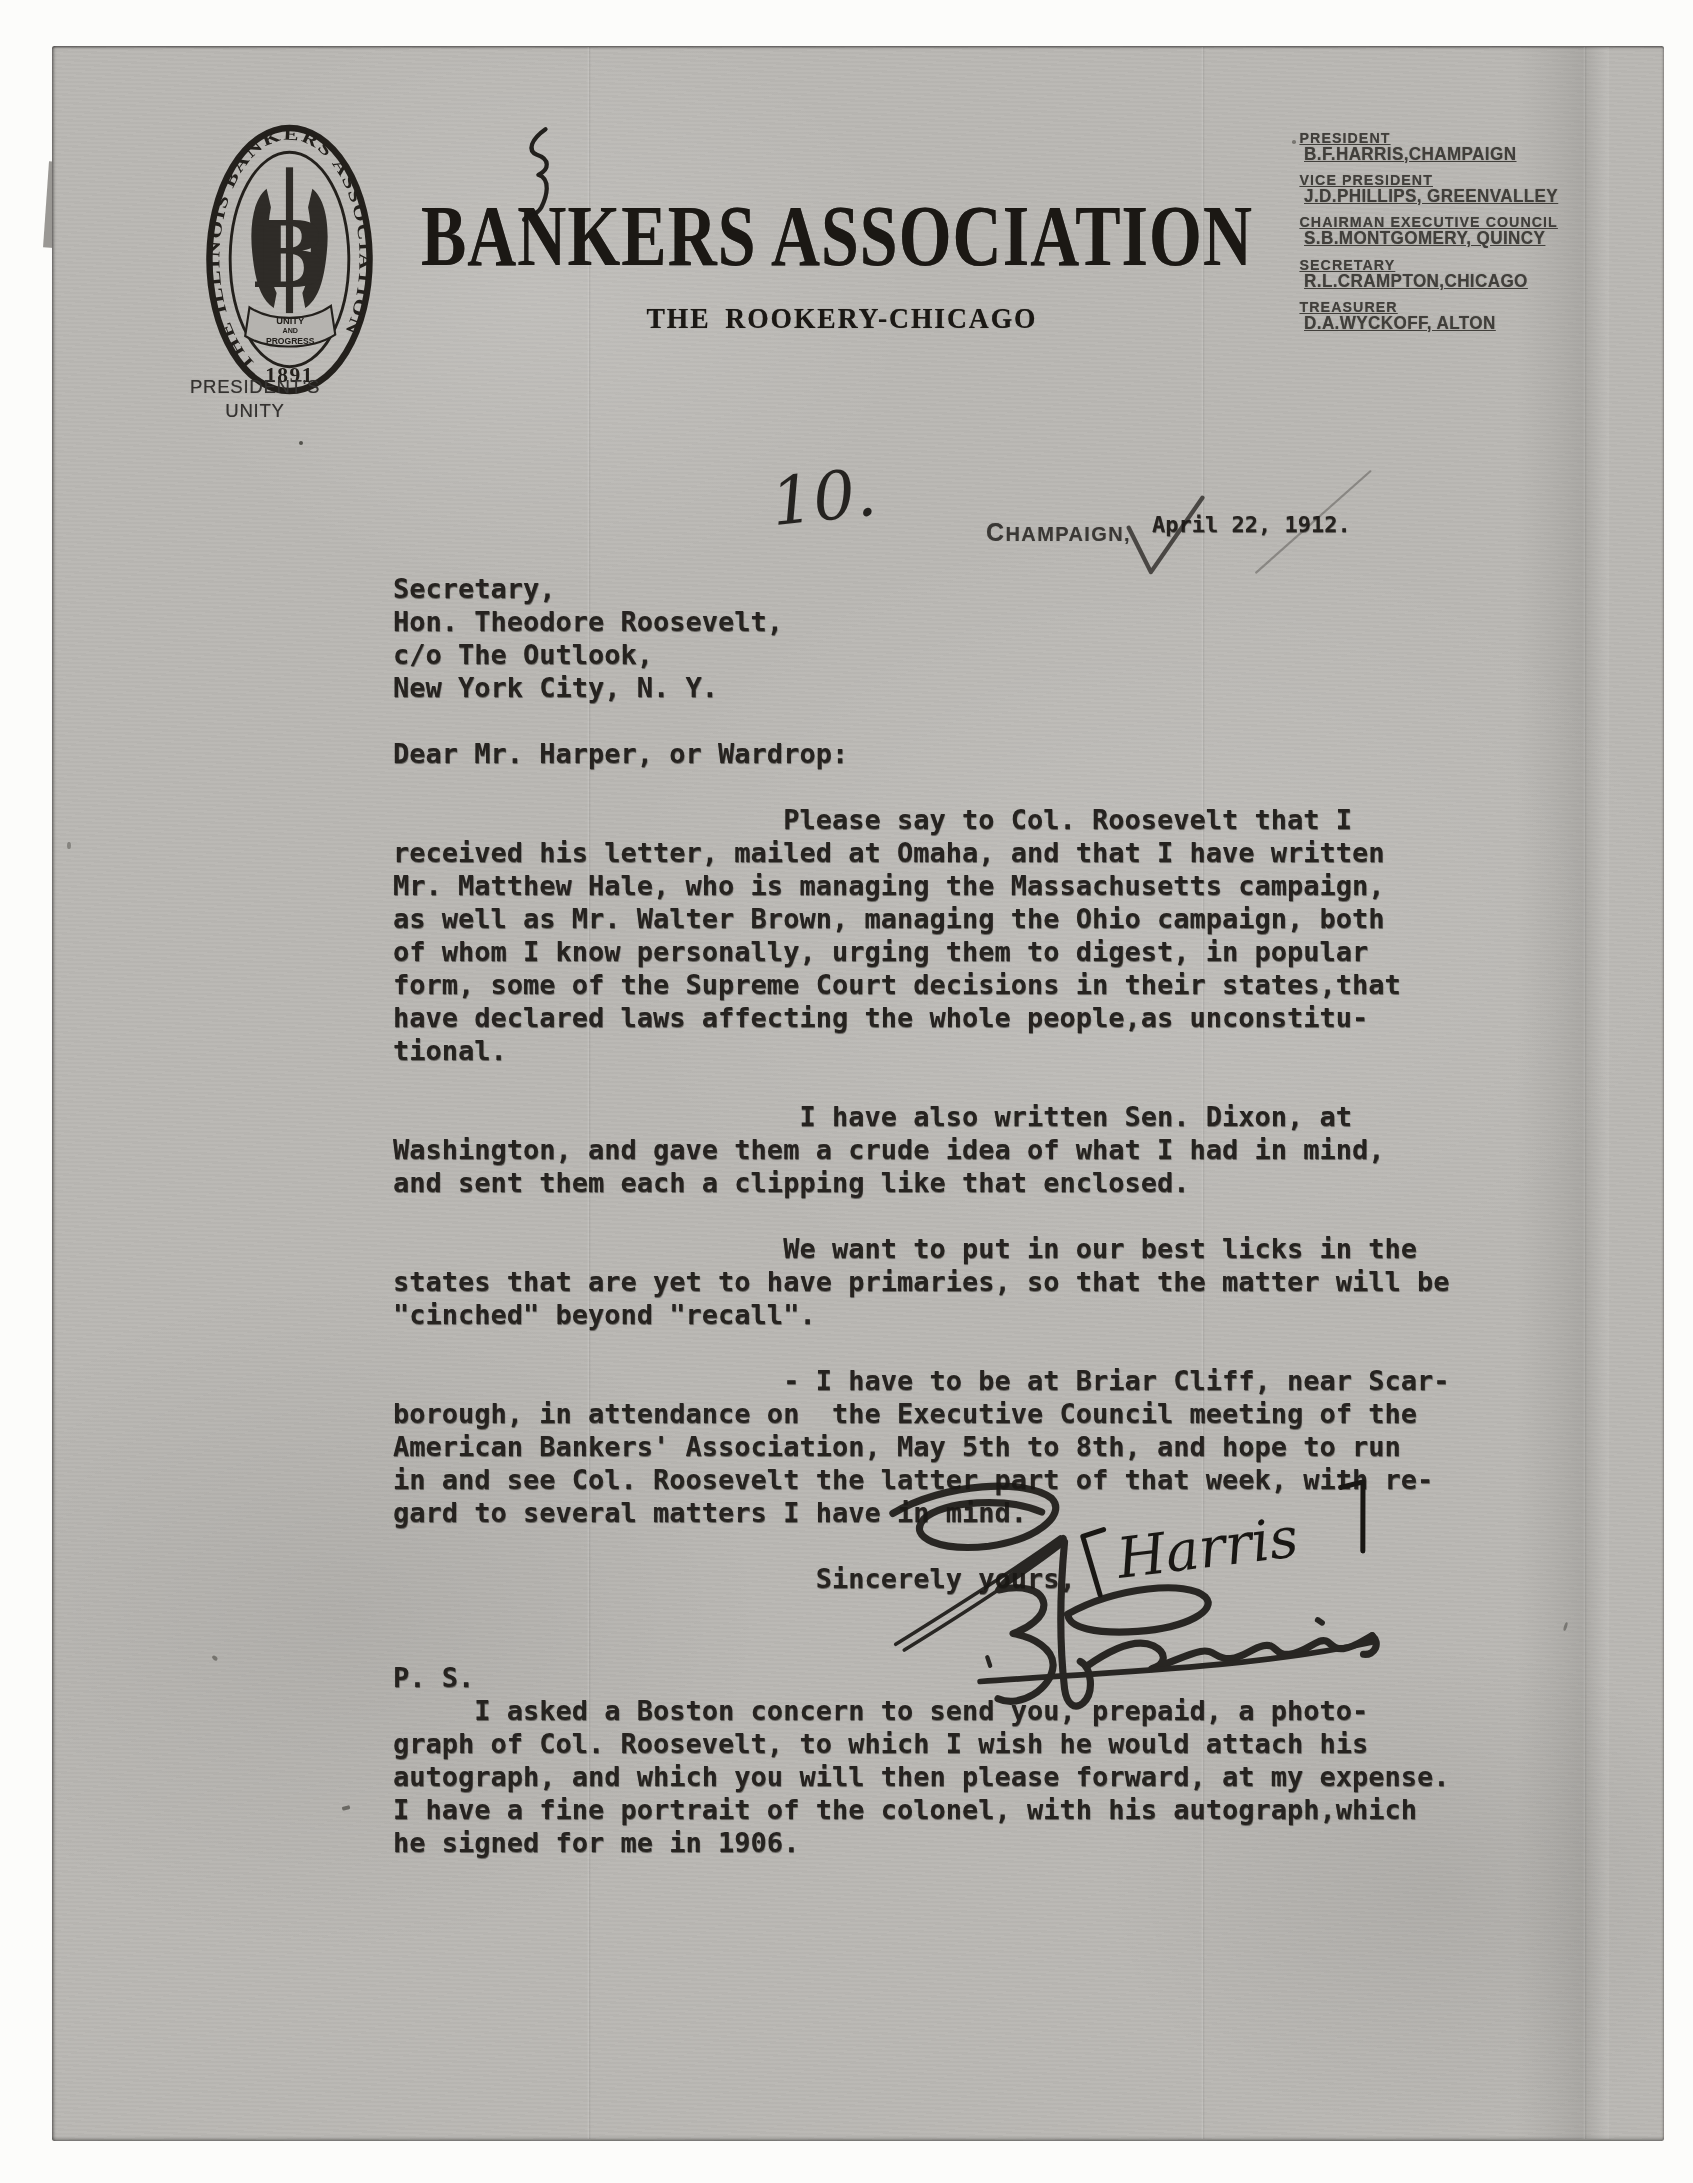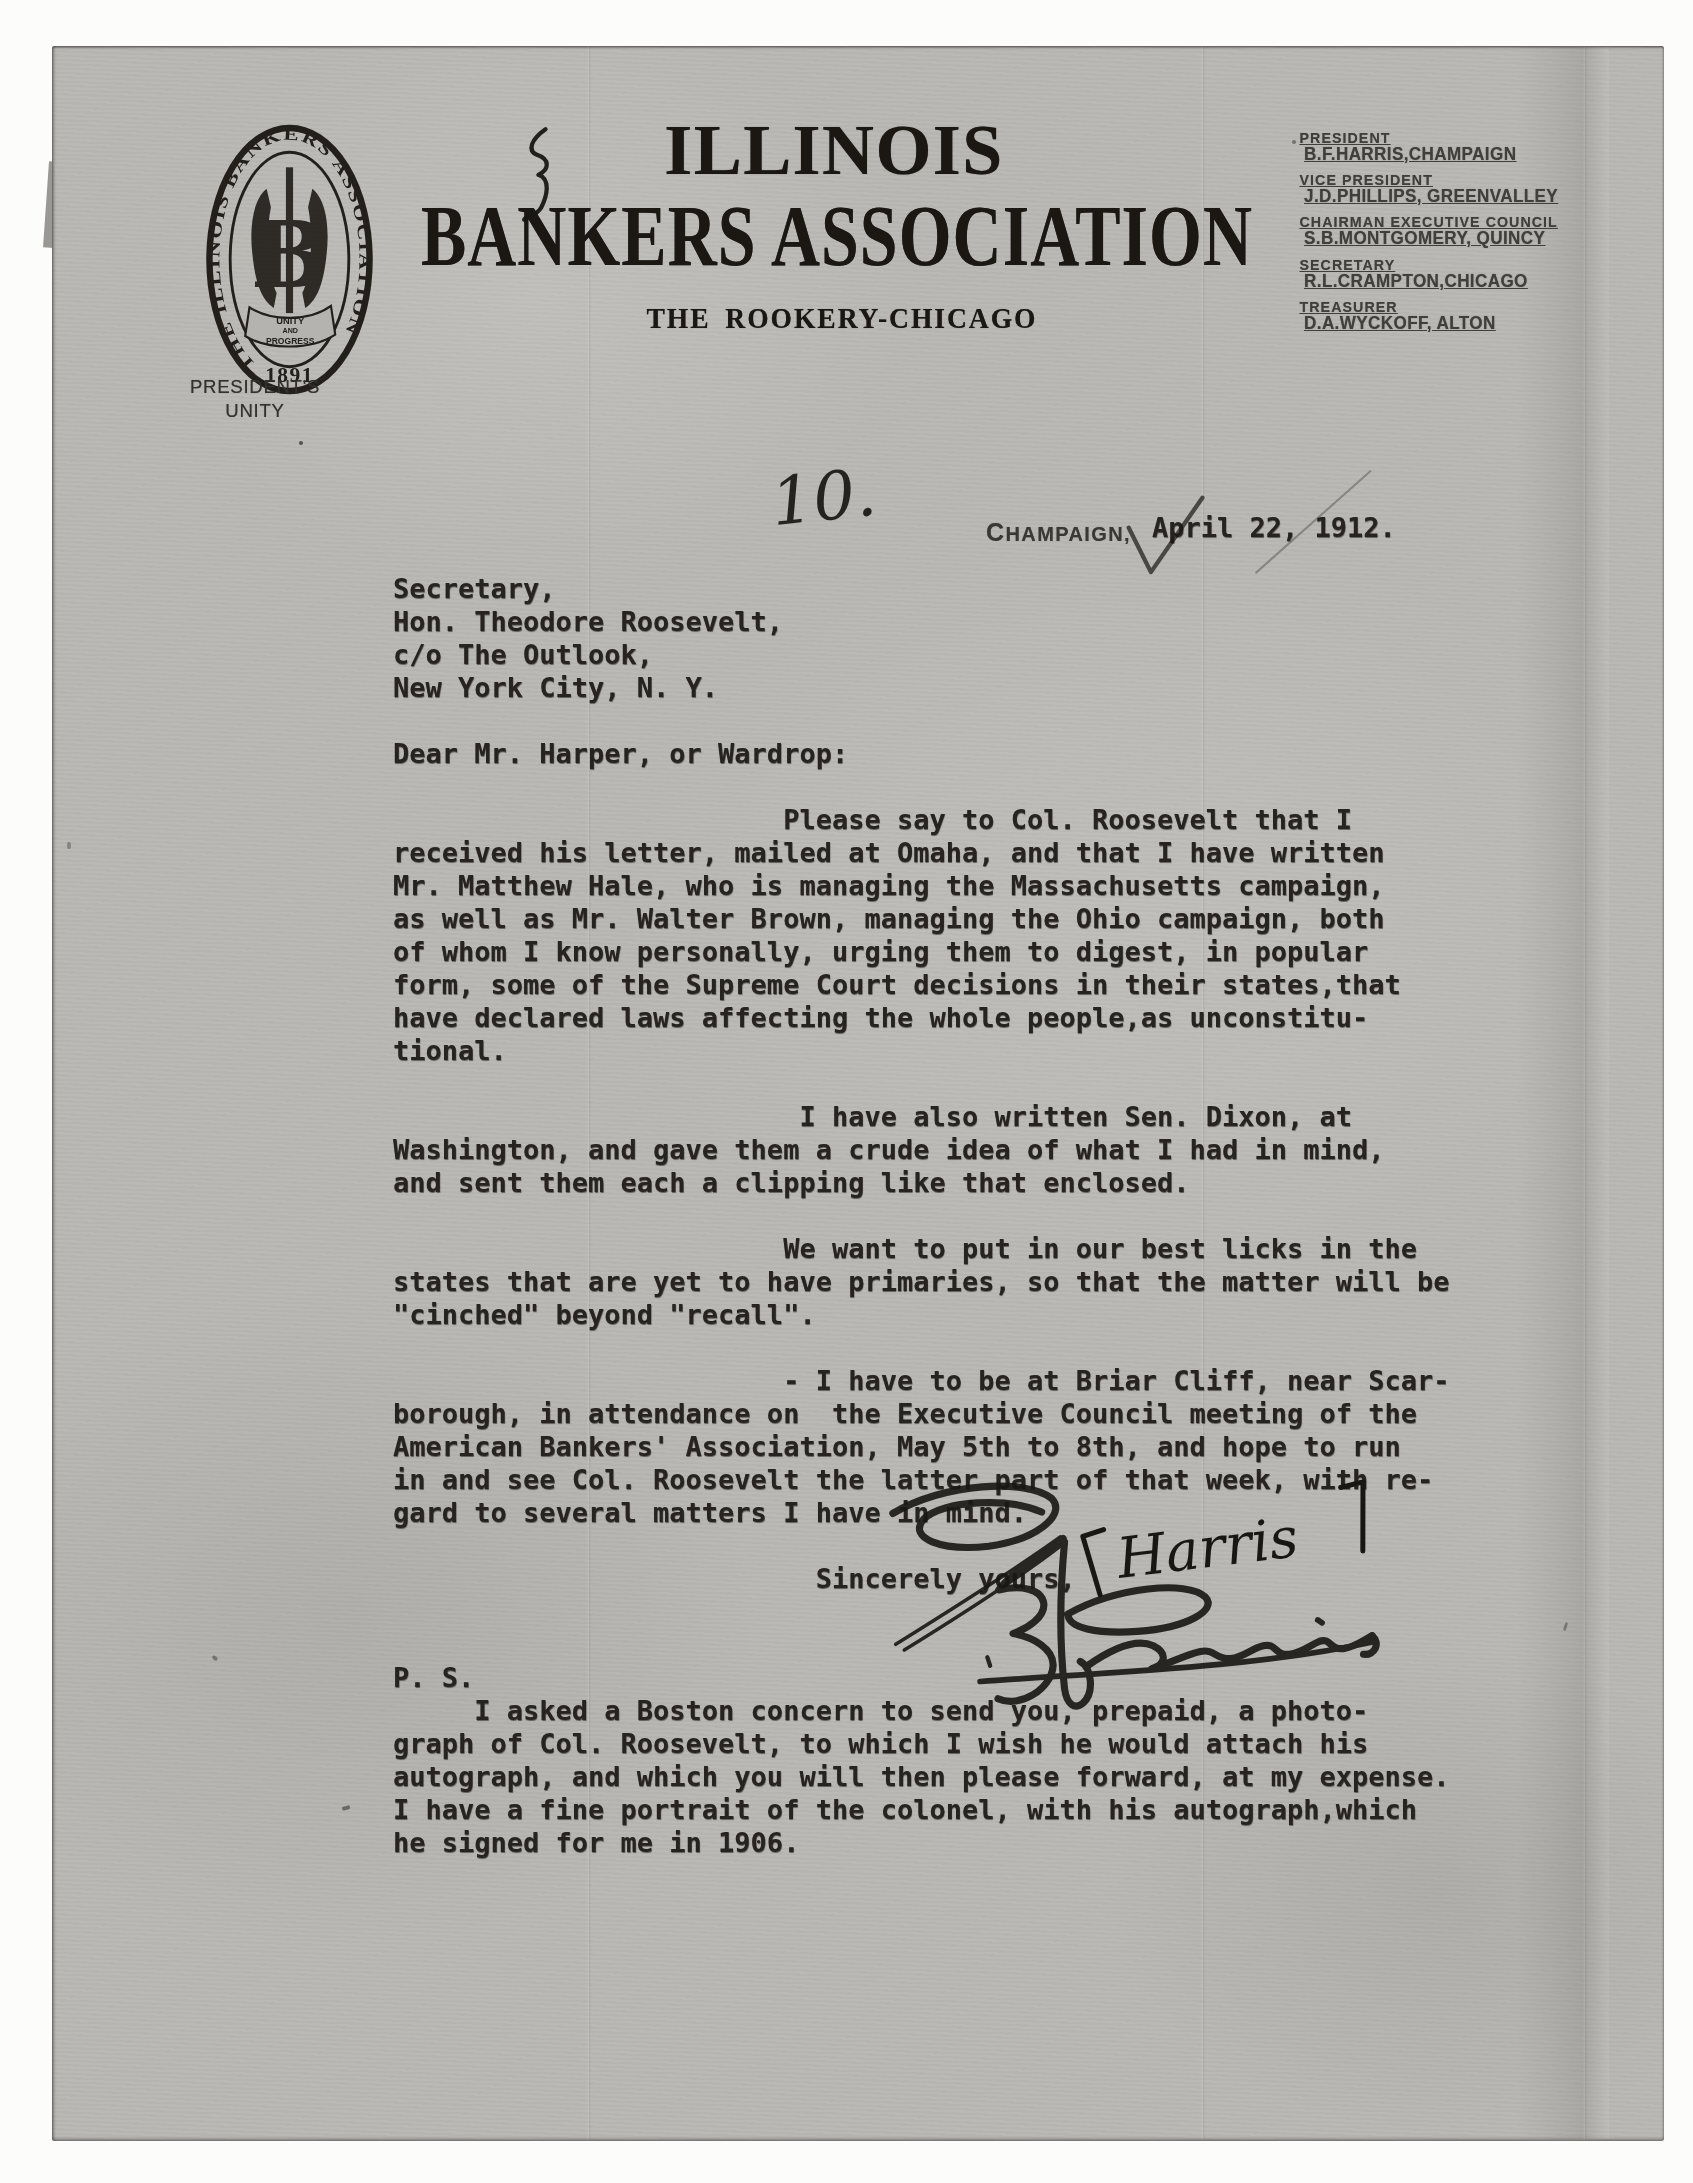--- a/index.html
+++ b/index.html
@@ -43,21 +43,21 @@
     text-shadow:0 0 0.7px rgba(60,58,54,.55);transform:scaleX(.95);}
   .officer-name{font-size:18.6px;line-height:18.6px;font-weight:700;letter-spacing:0.4px;
     text-shadow:0 0 1.1px rgba(60,58,54,.6);transform:scaleX(.92);}
   
   .place{position:absolute;left:986px;top:518px;z-index:3;display:inline-block;
     font-weight:700;font-size:20px;letter-spacing:1.4px;color:#3a3835;
     text-shadow:0 0 0.7px rgba(50,48,44,.5);}
   .place::first-letter{font-size:25px;}
   .typed{font-family:"DejaVu Sans Mono",monospace;font-weight:700;color:var(--type-ink);
     text-shadow:0.4px 0.6px 0.7px rgba(28,25,22,.55);}
-  .typed-date{position:absolute;left:1152px;top:512px;font-size:27px;z-index:3;}
+  .typed-date{position:absolute;left:1152px;top:512px;font-size:22px;z-index:3;}
   
   .letter-text{position:absolute;left:361px;top:572px;z-index:3;white-space:pre;
     font-family:"DejaVu Sans Mono",monospace;font-weight:700;font-size:27px;line-height:33px;
     color:var(--type-ink);text-shadow:0.4px 0.6px 0.7px rgba(28,25,22,.55);margin-left:32px;}
   
   .hand{position:absolute;z-index:5;color:var(--hand-ink);font-family:"DejaVu Serif",serif;
     font-style:italic;opacity:.92;}
   .page-number{left:771px;top:459px;font-size:66px;transform:rotate(-6deg);}
   svg.ink{position:absolute;z-index:5;overflow:visible;}
   svg.ink path{fill:none;stroke:var(--hand-ink);stroke-linecap:round;stroke-linejoin:round;}
@@ -93,21 +93,20 @@
     </g>
     <g>
       <path d="M 62,258 C 92,278 146,278 176,256 L 182,296 C 148,318 88,318 56,298 Z" fill="#b5b3af" stroke="#23201c" stroke-width="3"></path>
       <text x="119" y="281" text-anchor="middle" font-size="13" font-weight="bold" fill="#23201c">UNITY</text>
       <text x="119" y="294" text-anchor="middle" font-size="10" font-weight="bold" fill="#23201c">AND</text>
       <text x="119" y="309" text-anchor="middle" font-size="12" font-weight="bold" fill="#23201c">PROGRESS</text>
     </g>
     <text x="118" y="362" text-anchor="middle" font-family="Liberation Serif, serif" font-size="30" font-weight="bold" letter-spacing="2" fill="#23201c">1891</text>
   </svg>
 
-  <div class="title-line t1">ILLINOIS</div>
   <div class="title-line t2">BANKERS ASSOCIATION</div>
   <div class="title-line t3">THE ROOKERY-CHICAGO</div>
 
   <div class="office-label">
     <div>PRESIDENT'S</div>
     <div>UNITY</div>
   </div>
 
   <div class="officers">
       <div class="officer">

